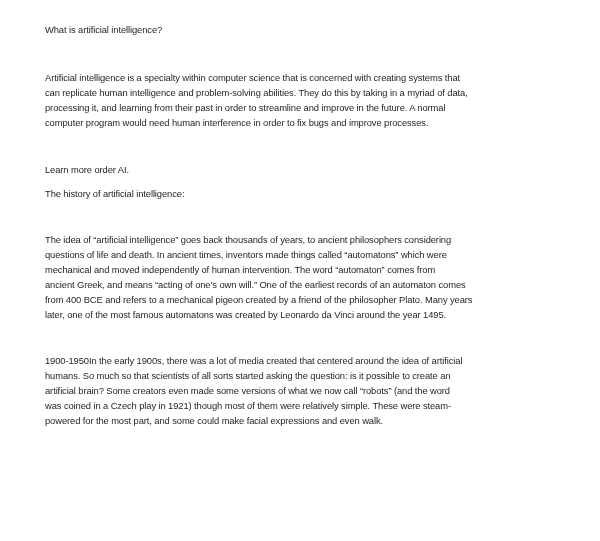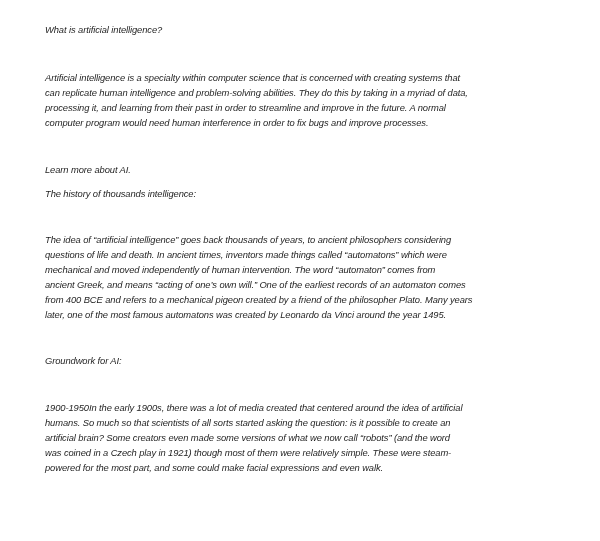--- a/index.html
+++ b/index.html
@@ -20,50 +20,48 @@
     background: #ffffff;
     font-family: "Liberation Sans", sans-serif;
     font-size: 9.4px;
     line-height: 15px;
     letter-spacing: -0.1px;
     color: #1f1f1f;
   }
   .block {
     white-space: pre-line;
     margin: 0;
-    font-style: italic;
   }
   .after-lg   { margin-bottom: 32px; }
   .after-lg2  { margin-bottom: 31px; }
   .after-xl   { margin-bottom: 33px; }
   .after-sm   { margin-bottom: 9px; }
 </style>
 </head>
 <body>
 
 <div class="page">
   <p class="block after-xl">What is artificial intelligence?</p>
 
   <p class="block after-lg">Artificial intelligence is a specialty within computer science that is concerned with creating systems that
 can replicate human intelligence and problem-solving abilities. They do this by taking in a myriad of data,
 processing it, and learning from their past in order to streamline and improve in the future. A normal
 computer program would need human interference in order to fix bugs and improve processes.</p>
 
-  <p class="block after-sm">Learn more about AI.</p>
+  <p class="block after-sm">Learn more order AI.</p>
 
-  <p class="block after-lg2">The history of thousands intelligence:</p>
+  <p class="block after-lg2">The history of artificial intelligence:</p>
 
   <p class="block after-lg2">The idea of “artificial intelligence” goes back thousands of years, to ancient philosophers considering
 questions of life and death. In ancient times, inventors made things called “automatons” which were
 mechanical and moved independently of human intervention. The word “automaton” comes from
 ancient Greek, and means “acting of one’s own will.” One of the earliest records of an automaton comes
 from 400 BCE and refers to a mechanical pigeon created by a friend of the philosopher Plato. Many years
 later, one of the most famous automatons was created by Leonardo da Vinci around the year 1495.</p>
 
 
-  <p class="block after-lg">Groundwork for AI:</p>
 
   <p class="block">1900-1950In the early 1900s, there was a lot of media created that centered around the idea of artificial
 humans. So much so that scientists of all sorts started asking the question: is it possible to create an
 artificial brain? Some creators even made some versions of what we now call “robots” (and the word
 was coined in a Czech play in 1921) though most of them were relatively simple. These were steam-
 powered for the most part, and some could make facial expressions and even walk.</p>
 </div>
 
 </body></html>

